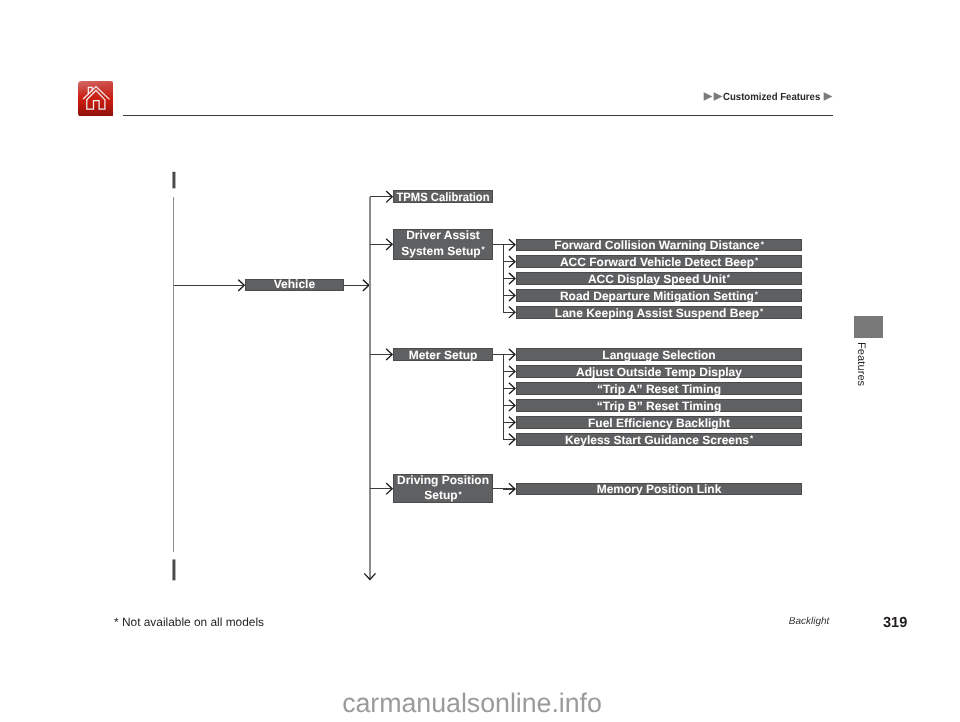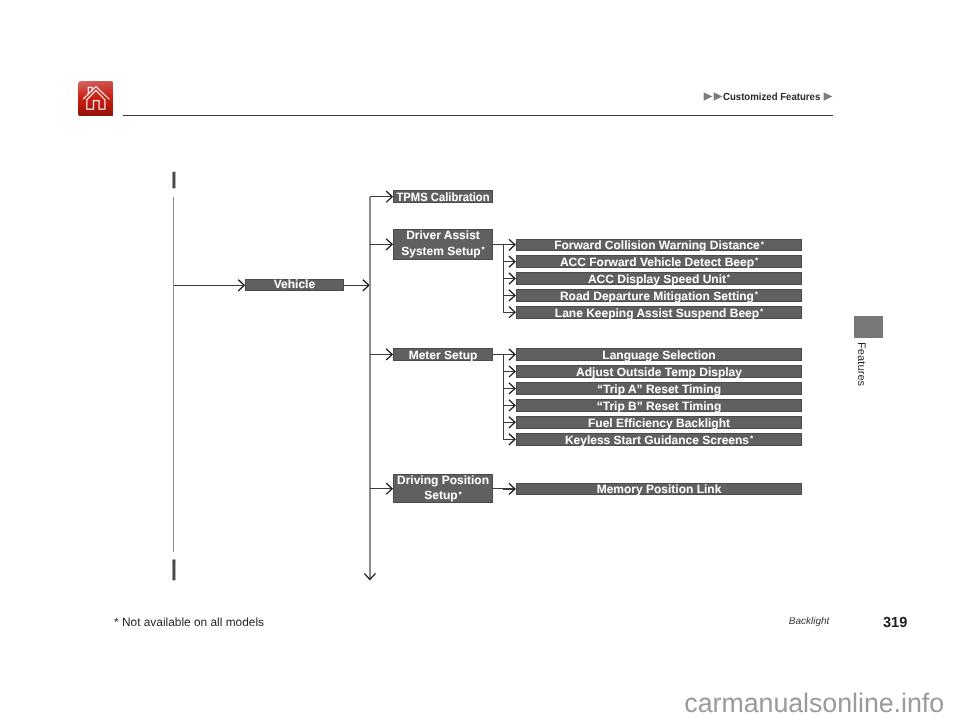--- a/index.html
+++ b/index.html
@@ -14,21 +14,21 @@
   #bc-label{display:inline-block;transform:scaleX(0.934);transform-origin:left center;margin-right:-4.6px;white-space:nowrap;}
   #header-title svg{vertical-align:-1px;}
   
   #side-tab{position:absolute;left:854px;top:315.7px;width:28.8px;height:22.7px;background:#787878;}
   #side-tab-label{position:absolute;left:854.5px;top:342.4px;font-size:11.0px;color:#231f20;letter-spacing:0.1px;
     writing-mode:vertical-rl;text-orientation:mixed;line-height:11px;white-space:nowrap;}
   
   #footnote{position:absolute;left:114px;top:616.3px;font-size:11.9px;color:#231f20;line-height:12px;}
   #continued{position:absolute;left:788.8px;top:615.6px;font-size:10.0px;font-style:italic;font-weight:normal;color:#333;line-height:11px;}
   #pagenum{position:absolute;left:847px;top:615.5px;font-size:14.6px;font-weight:bold;color:#231f20;line-height:14px;margin-left:36px;}
-  #watermark{position:absolute;left:0;top:689px;width:944px;text-align:right;font-size:26.8px;color:#9b9b9b;
+  #watermark{position:absolute;left:0;top:689px;width:944px;text-align:center;font-size:26.8px;color:#9b9b9b;
     font-family:"Liberation Sans",sans-serif;line-height:28px;letter-spacing:-0.05px;}
   
   #diagram{position:absolute;left:0;top:0;width:960px;height:722px;}
 </style>
 </head>
 <body>
 
 <div class="page">
 
   <svg id="home-icon" viewBox="0 0 100 100">

